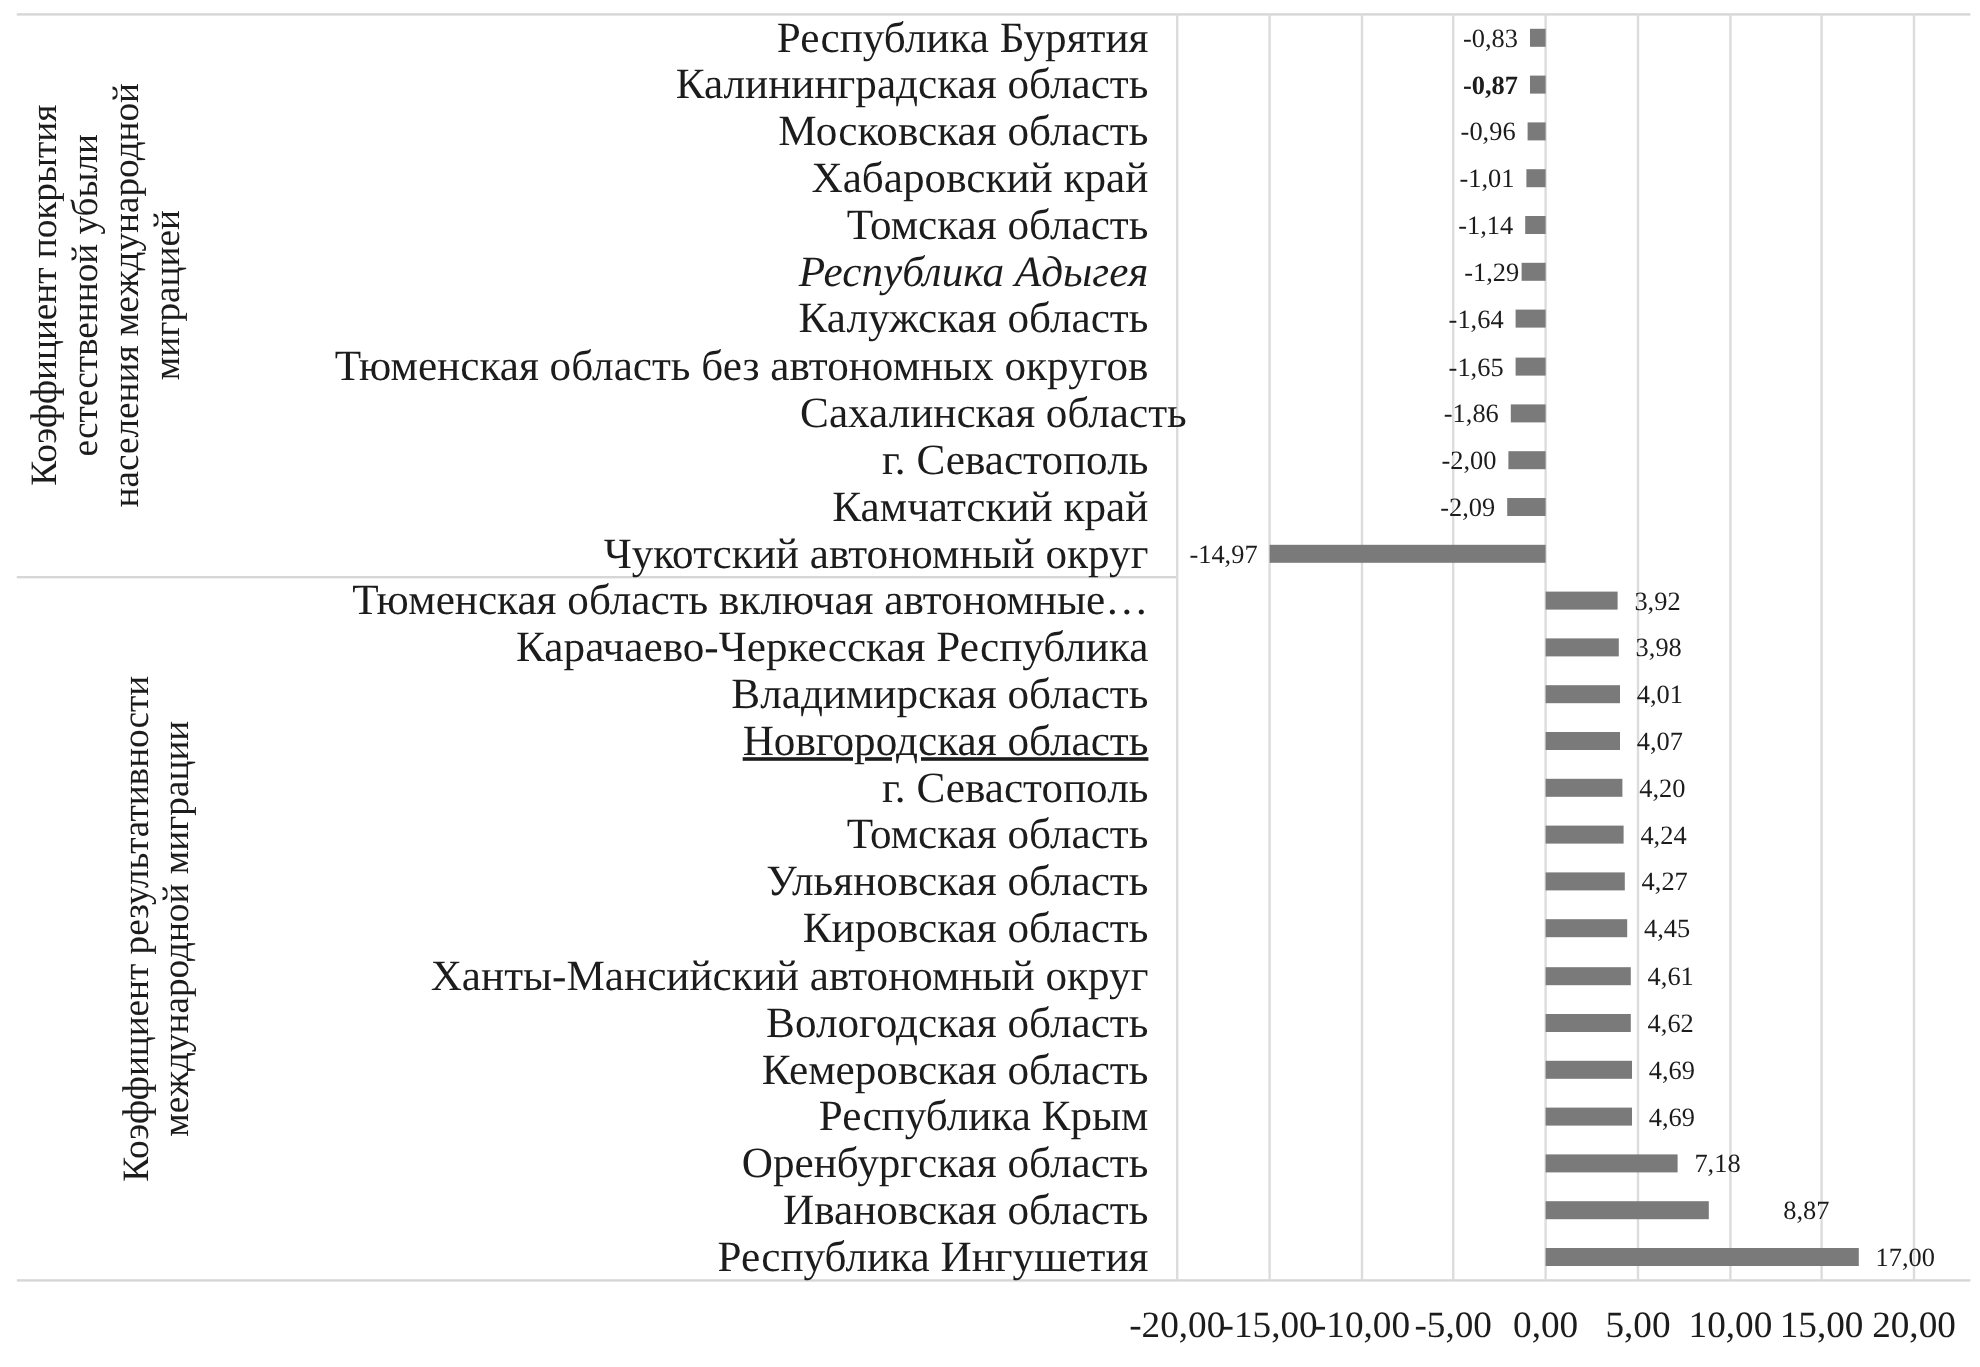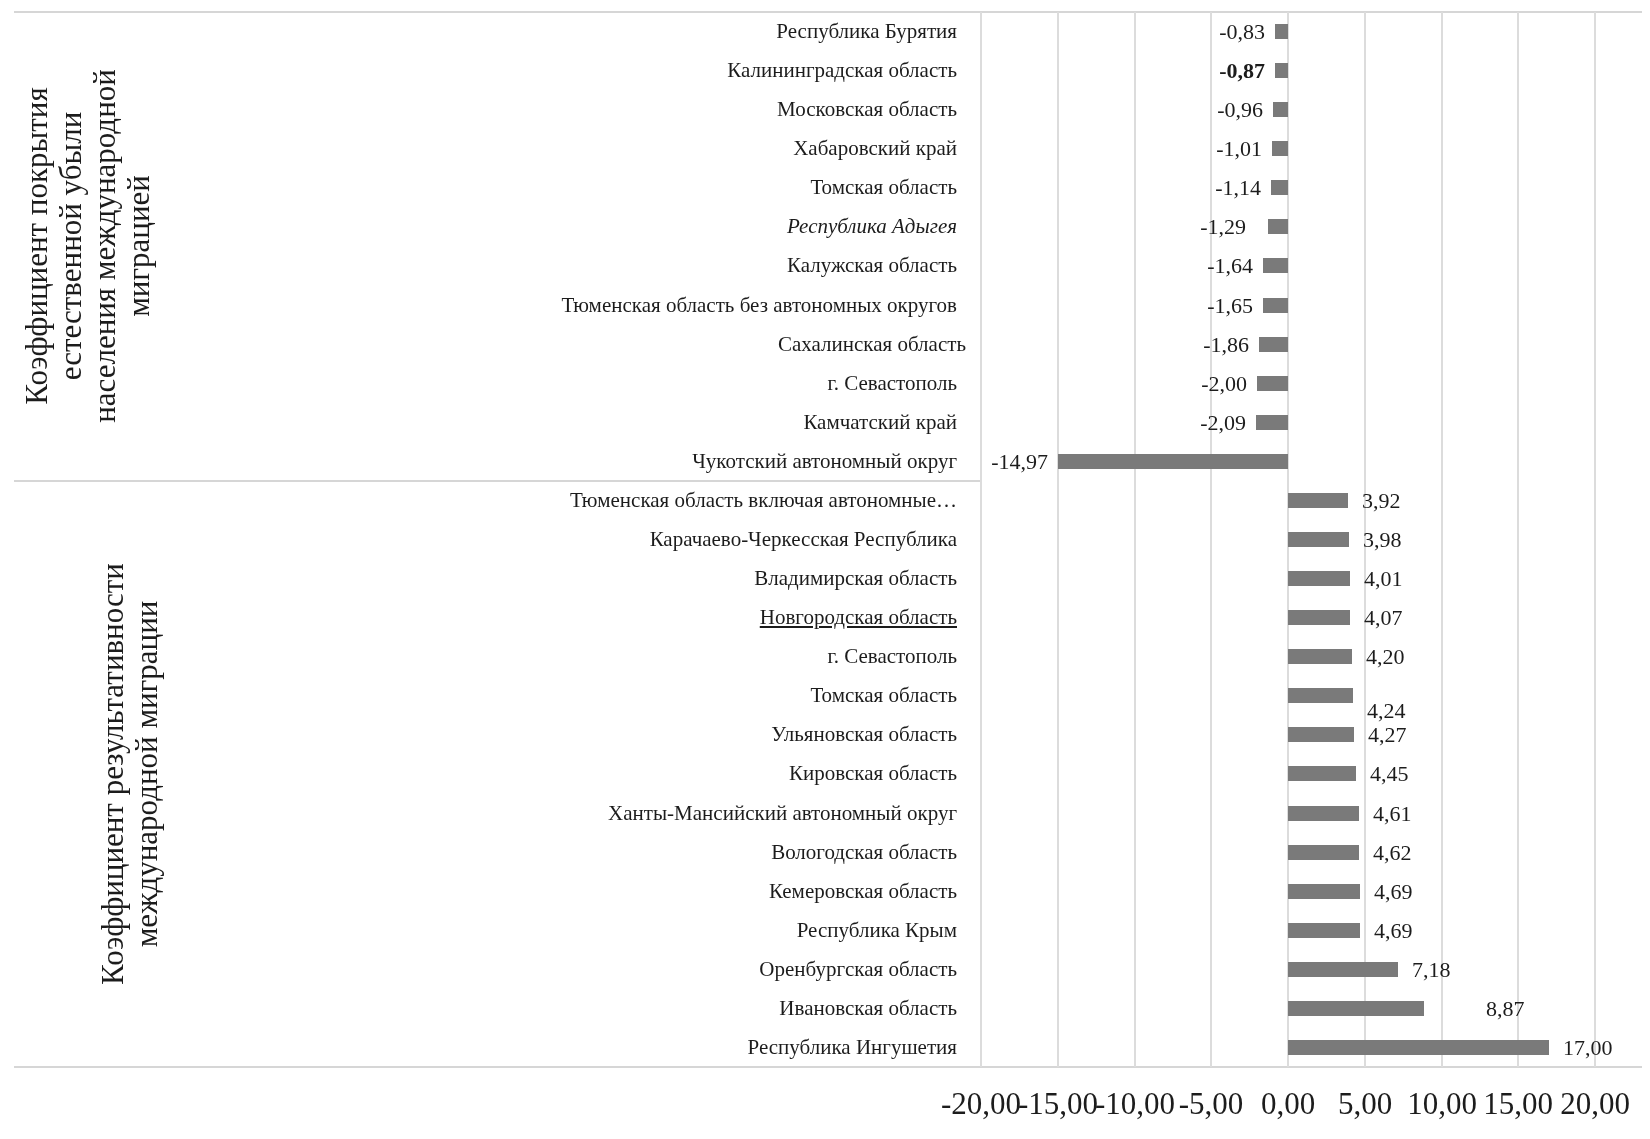--- a/index.html
+++ b/index.html
@@ -10,21 +10,21 @@
     font-family:"Liberation Serif","DejaVu Serif",serif;
     color:#1c1c1c;
     overflow:hidden;
   }
   .hline{position:absolute;height:2px;background:#d6d6d6;}
   .gridline{position:absolute;width:2px;background:#dcdcdc;}
   .bar{position:absolute;background:#7a7a7a;}
   .cat-label{
     position:absolute;
     text-align:center;
-    font-size:21px;
+    font-size:36px;
     line-height:39px;
     white-space:nowrap;
   }
   .val-label{
     position:absolute;
     font-size:22px;
     line-height:39px;
     white-space:nowrap;
   }
   .tick-label{
@@ -76,28 +76,28 @@
       <div class="bar" style="left: 1273px; width: 15px; top: 102px; height: 15px; background: rgb(122, 122, 122);"></div>
       <div class="val-label" style="top: 90px; right: 387px; text-align: right;">-0,96</div>
       <div class="cat-label" style="right: 693px; top: 129px;">Хабаровский край</div>
       <div class="bar" style="left: 1272px; width: 16px; top: 141px; height: 15px; background: rgb(122, 122, 122);"></div>
       <div class="val-label" style="top: 129px; right: 388px; text-align: right;">-1,01</div>
       <div class="cat-label" style="right: 693px; top: 168px;">Томская область</div>
       <div class="bar" style="left: 1271px; width: 17px; top: 180px; height: 15px; background: rgb(122, 122, 122);"></div>
       <div class="val-label" style="top: 168px; right: 389px; text-align: right;">-1,14</div>
       <div class="cat-label" style="right: 693px; top: 207px; font-style: italic;">Республика Адыгея</div>
       <div class="bar" style="left: 1268px; width: 20px; top: 219px; height: 15px; background: rgb(122, 122, 122);"></div>
-      <div class="val-label" style="top: 207px; right: 404px; text-align: right; margin-left: 43px;">-1,29</div>
+      <div class="val-label" style="top: 207px; right: 384px; text-align: right; margin-left: 43px;">-1,29</div>
       <div class="cat-label" style="right: 693px; top: 246px;">Калужская область</div>
       <div class="bar" style="left: 1263px; width: 25px; top: 258px; height: 15px; background: rgb(122, 122, 122);"></div>
       <div class="val-label" style="top: 246px; right: 397px; text-align: right;">-1,64</div>
       <div class="cat-label" style="right: 693px; top: 286px;">Тюменская область без автономных округов</div>
       <div class="bar" style="left: 1263px; width: 25px; top: 298px; height: 15px; background: rgb(122, 122, 122);"></div>
       <div class="val-label" style="top: 286px; right: 397px; text-align: right;">-1,65</div>
-      <div class="cat-label" style="right: 684px; top: 325px;">Сахалинская область</div>
+      <div class="cat-label" style="right: 661px; top: 325px;">Сахалинская область</div>
       <div class="bar" style="left: 1259px; width: 29px; top: 337px; height: 15px; background: rgb(122, 122, 122);"></div>
       <div class="val-label" style="top: 325px; right: 401px; text-align: right;">-1,86</div>
       <div class="cat-label" style="right: 693px; top: 364px;">г. Севастополь</div>
       <div class="bar" style="left: 1257px; width: 31px; top: 376px; height: 15px; background: rgb(122, 122, 122);"></div>
       <div class="val-label" style="top: 364px; right: 403px; text-align: right;">-2,00</div>
       <div class="cat-label" style="right: 693px; top: 403px;">Камчатский край</div>
       <div class="bar" style="left: 1256px; width: 32px; top: 415px; height: 15px; background: rgb(122, 122, 122);"></div>
       <div class="val-label" style="top: 403px; right: 404px; ">-2,09</div>
       <div class="cat-label" style="right: 693px; top: 442px;">Чукотский автономный округ</div>
       <div class="bar" style="left: 1058px; width: 230px; top: 454px; height: 15px; background: rgb(122, 122, 122);"></div>
@@ -112,21 +112,21 @@
       <div class="bar" style="left: 1288px; width: 62px; top: 571px; height: 15px; background: rgb(122, 122, 122);"></div>
       <div class="val-label" style="top: 559px; left: 1364px;">4,01</div>
       <div class="cat-label" style="right: 693px; top: 598px; text-decoration: underline;">Новгородская область</div>
       <div class="bar" style="left: 1288px; width: 62px; top: 610px; height: 15px; background: rgb(122, 122, 122);"></div>
       <div class="val-label" style="top: 598px; left: 1364px;">4,07</div>
       <div class="cat-label" style="right: 693px; top: 637px;">г. Севастополь</div>
       <div class="bar" style="left: 1288px; width: 64px; top: 649px; height: 15px; background: rgb(122, 122, 122);"></div>
       <div class="val-label" style="top: 637px; left: 1366px;">4,20</div>
       <div class="cat-label" style="right: 693px; top: 676px;">Томская область</div>
       <div class="bar" style="left: 1288px; width: 65px; top: 688px; height: 15px; background: rgb(122, 122, 122);"></div>
-      <div class="val-label" style="top: 676px; left: 1367px; margin-top: 15px;">4,24</div>
+      <div class="val-label" style="top: 676px; left: 1367px;">4,24</div>
       <div class="cat-label" style="right: 693px; top: 715px;">Ульяновская область</div>
       <div class="bar" style="left: 1288px; width: 66px; top: 727px; height: 15px; background: rgb(122, 122, 122);"></div>
       <div class="val-label" style="top: 715px; left: 1368px;">4,27</div>
       <div class="cat-label" style="right: 693px; top: 754px;">Кировская область</div>
       <div class="bar" style="left: 1288px; width: 68px; top: 766px; height: 15px; background: rgb(122, 122, 122);"></div>
       <div class="val-label" style="top: 754px; left: 1370px; text-align: center;">4,45</div>
       <div class="cat-label" style="right: 693px; top: 794px;">Ханты-Мансийский автономный округ</div>
       <div class="bar" style="left: 1288px; width: 71px; top: 806px; height: 15px; background: rgb(122, 122, 122);"></div>
       <div class="val-label" style="top: 794px; left: 1373px;">4,61</div>
       <div class="cat-label" style="right: 693px; top: 833px;">Вологодская область</div>

